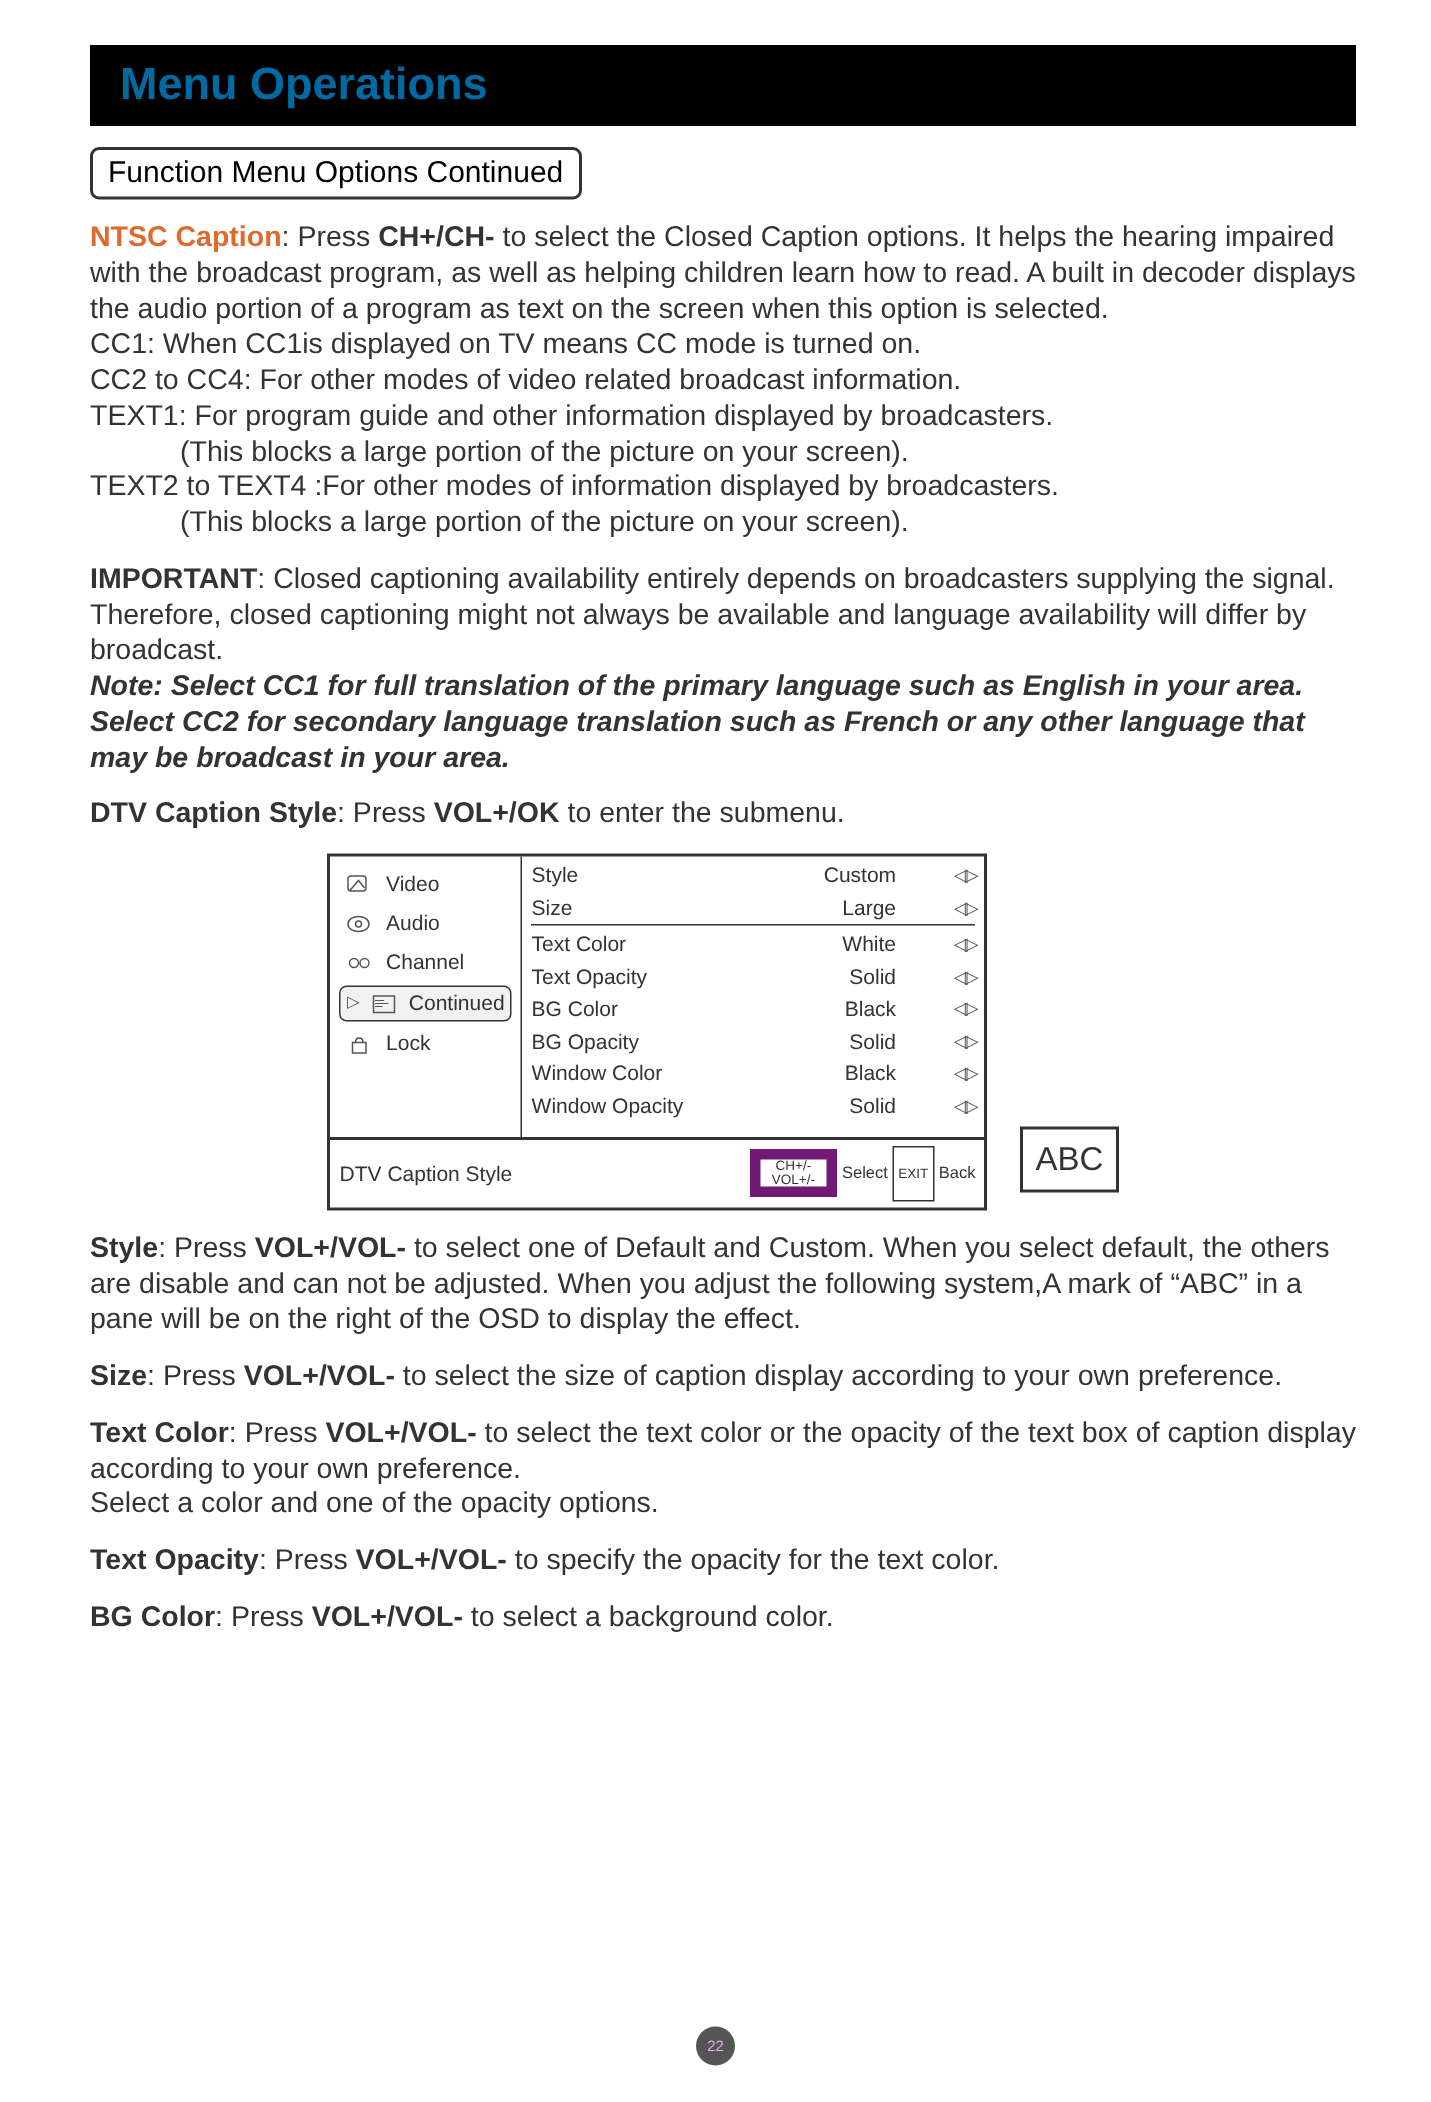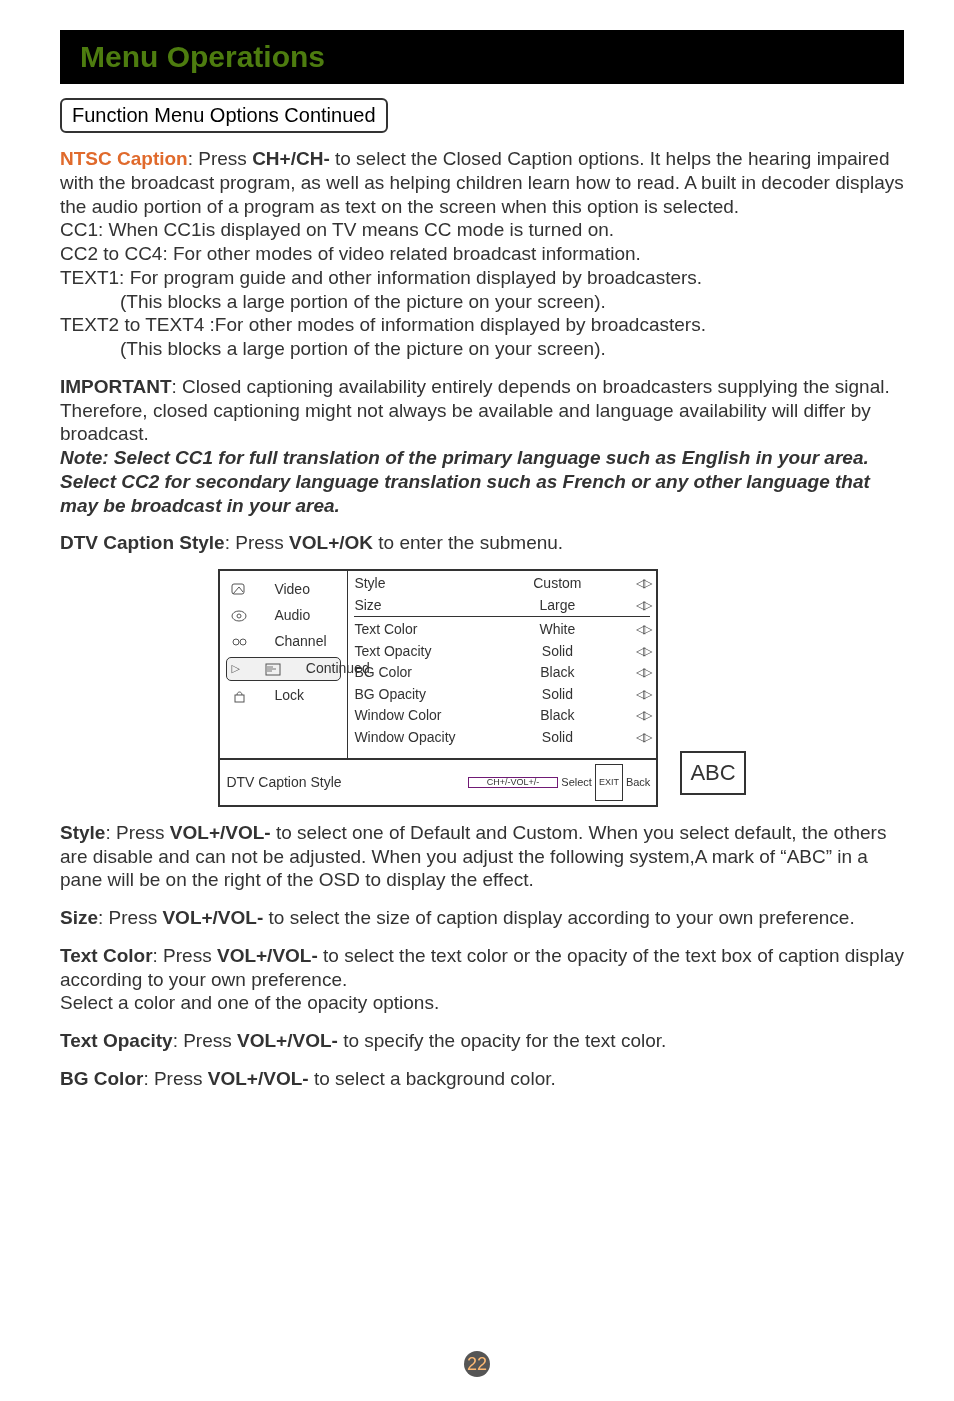--- a/index.html
+++ b/index.html
@@ -8,21 +8,21 @@
     width: 954px;
     height: 1401px;
     position: relative;
     background: #fff;
   }
   .page {
     padding: 30px 50px 0 60px;
   }
   .title-bar {
     background: #000;
-    color: #4d7c0f;
+    color: #0369a1;
     font-size: 30px;
     font-weight: bold;
     padding: 10px 20px;
     margin-bottom: 14px;
   }
   .subtitle-box {
     display: inline-block;
     border: 2px solid #333;
     border-radius: 6px;
     padding: 4px 10px;
@@ -65,21 +65,21 @@
     border-right: 1.5px solid #333;
     padding: 4px 4px;
   }
   .osd-right {
     flex: 1;
     padding: 2px 6px 10px 6px;
   }
   .tab {
     display: flex;
     align-items: center;
-    gap: 24px;
+    gap: 7px;
     padding: 2px 4px;
     margin: 4px 2px;
     text-align: right;
   }
   .tab.active {
     border: 1.5px solid #333;
     border-radius: 5px;
     background: #f1f1f1;
   }
   .tab .tri {
@@ -97,42 +97,43 @@
     justify-content: center;
     font-size: 13px;
   }
   .row {
     display: flex;
     justify-content: space-between;
     align-items: center;
     padding: 2px 0;
   }
   .row .k { width: 140px; }
-  .row .v { width: 80px; text-align: center; }
+  .row .v { width: 80px; text-align: right; }
   .row .arr { width: 30px; text-align: right; color: #555; font-size: 12px; letter-spacing: -2px; }
   .row.size { border-bottom: 1px solid #333; padding-bottom: 2px; margin-bottom: 2px;}
   .osd-footer {
     display: flex;
     align-items: center;
     justify-content: space-between;
     padding: 4px 6px;
     font-size: 14px;
   }
   .osd-footer .controls {
     display: flex;
     align-items: center;
     gap: 3px;
     font-size: 11px;
   }
   .kbox {
-    border: 1px solid #701a75;
-    padding: 0 18px;
+    border: 7px solid #701a75;
+    padding: 0 8px;
     font-size: 9px;
     line-height: 1;
     display: inline-flex;
+    flex-direction: column;
     align-items: center;
   }
   .kbox2 {
     border: 1px solid #333;
     padding: 12px 3px;
     font-size: 9px;
     line-height: 1.2;
   }
   .abc-box {
     border: 2px solid #333;
@@ -142,26 +143,26 @@
     align-self: flex-end;
     margin-bottom: 12px;
   }
   .pagenum {
     position: absolute;
     left: 50%;
     transform: translateX(-50%);
     bottom: 24px;
     width: 26px; height: 26px;
     background: #555;
-    color: #fdba74;
+    color: #f0abfc;
     border-radius: 50%;
     display: flex;
     align-items: center;
     justify-content: center;
-    font-size: 18px;
+    font-size: 10px;
   }
 </style>
 </head>
 <body>
 
 <div class="page">
   <div class="title-bar">Menu Operations</div>
   <div class="subtitle-box">Function Menu Options Continued</div>
 
   <div class="body-text">

